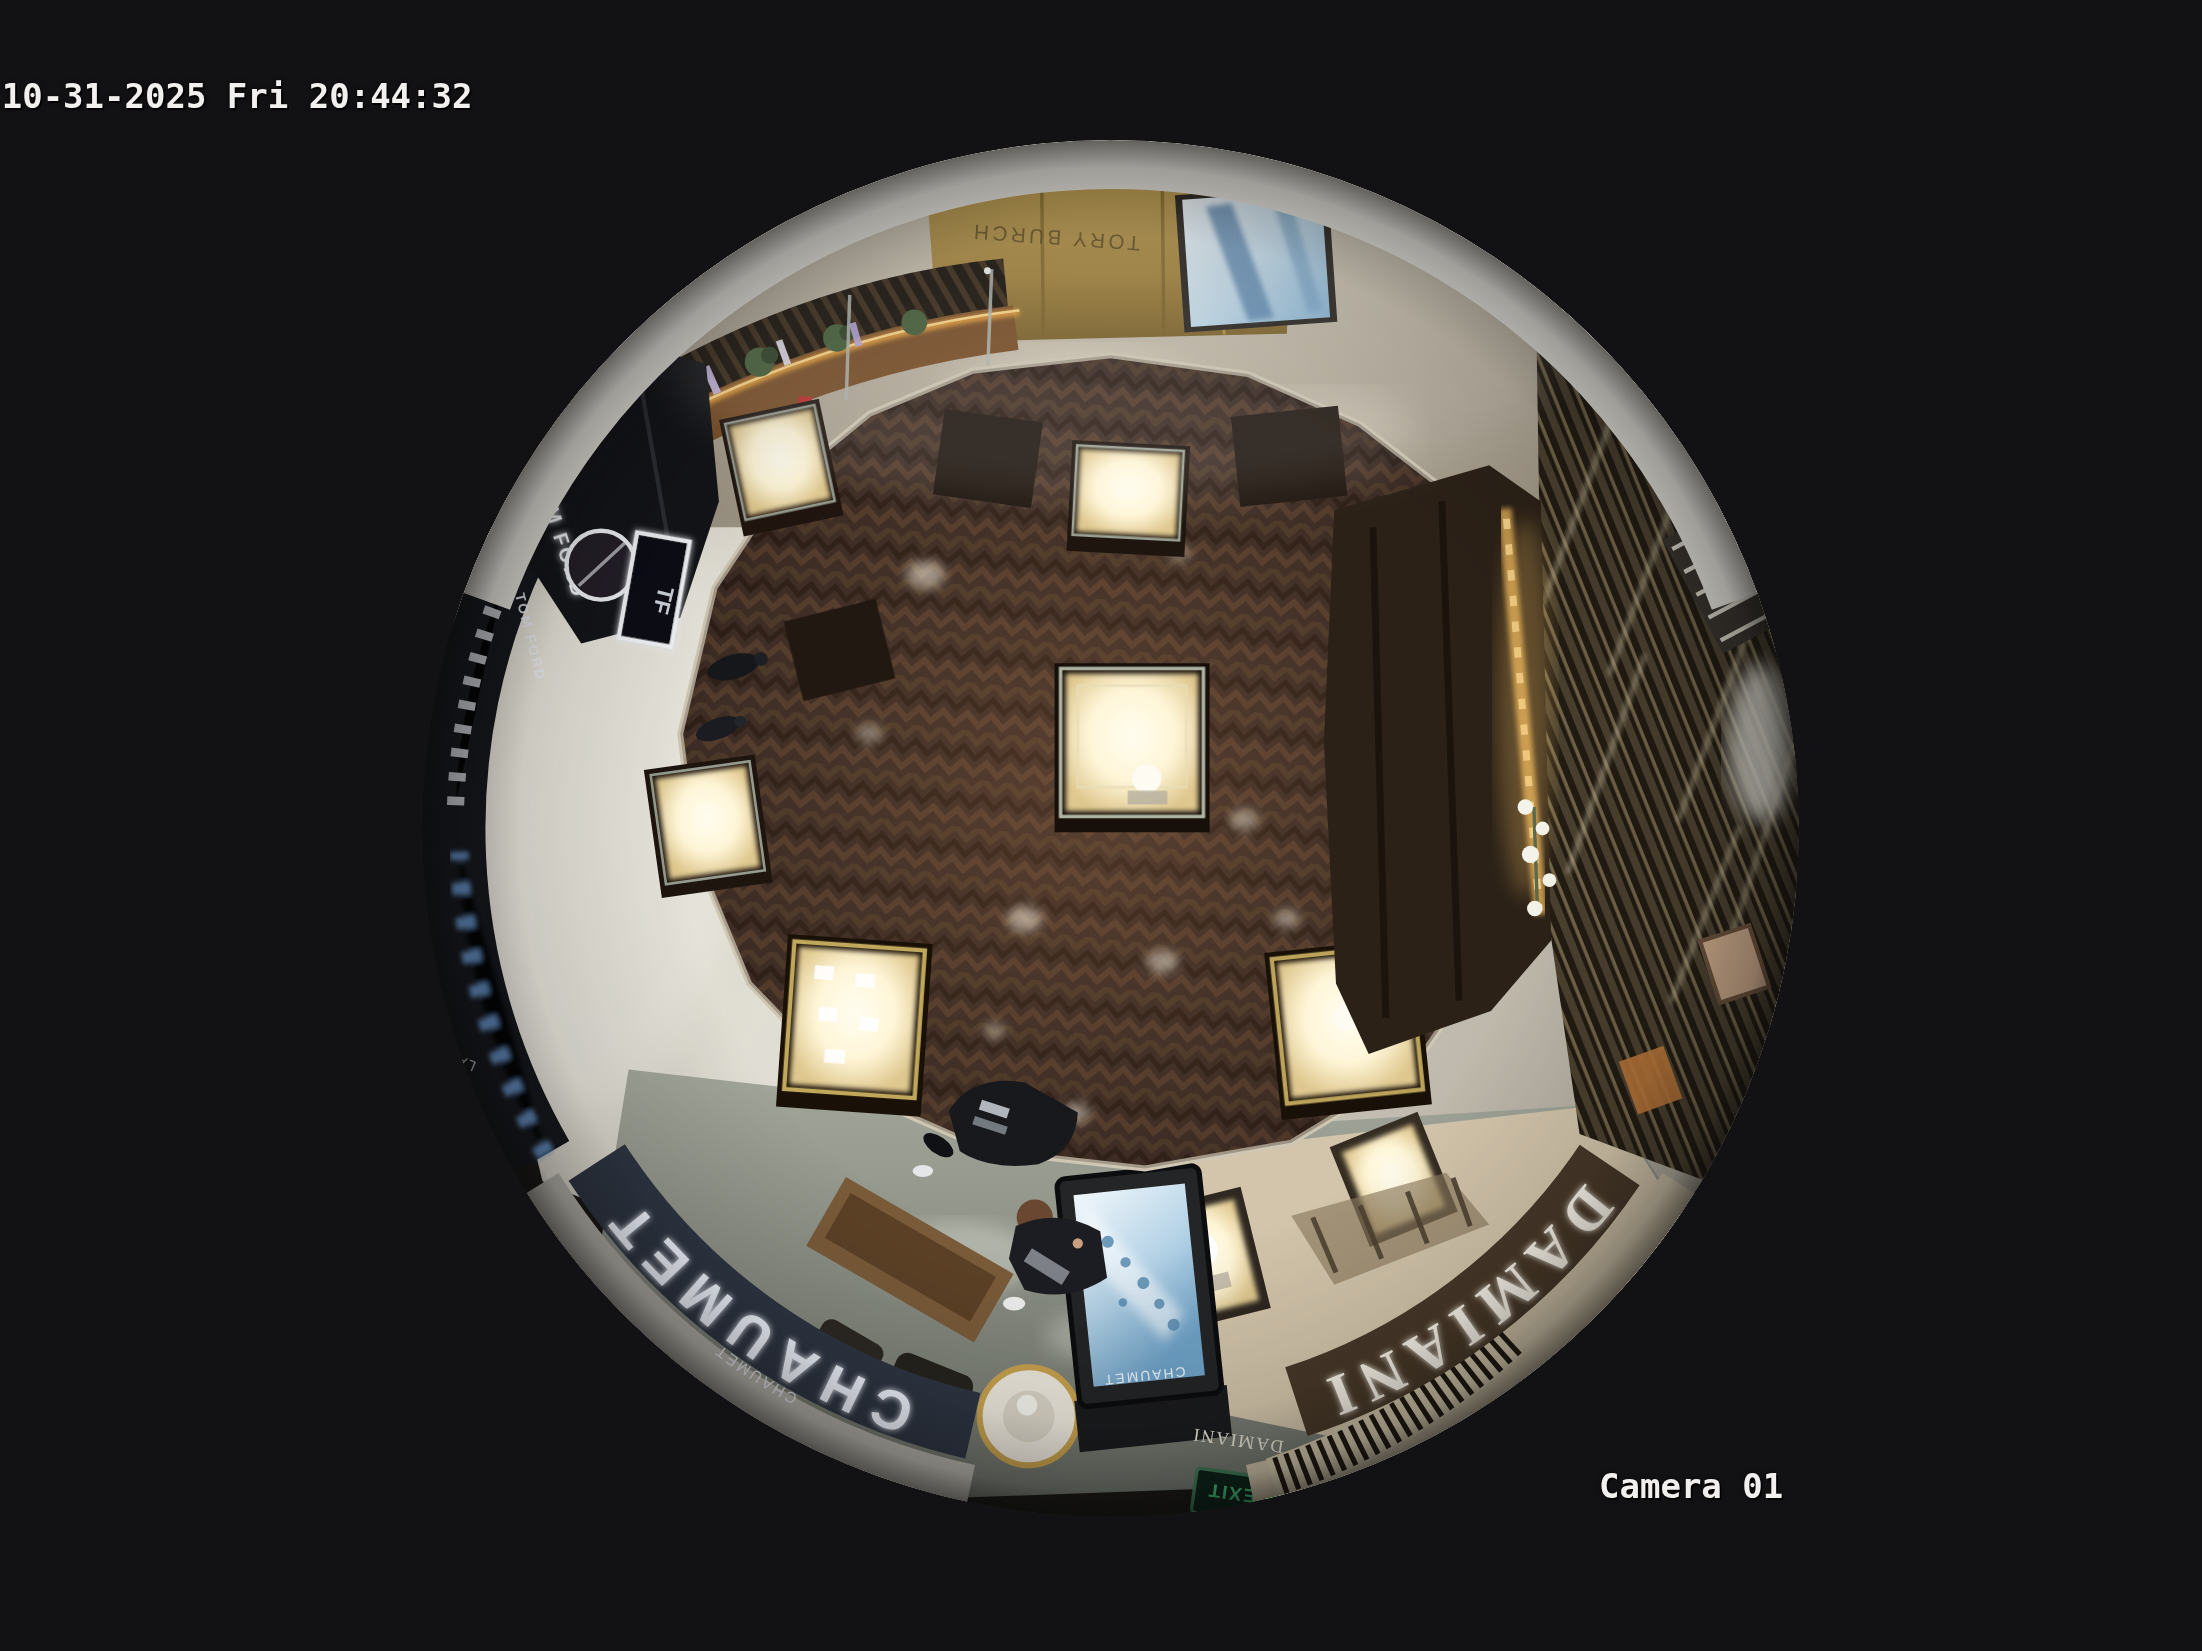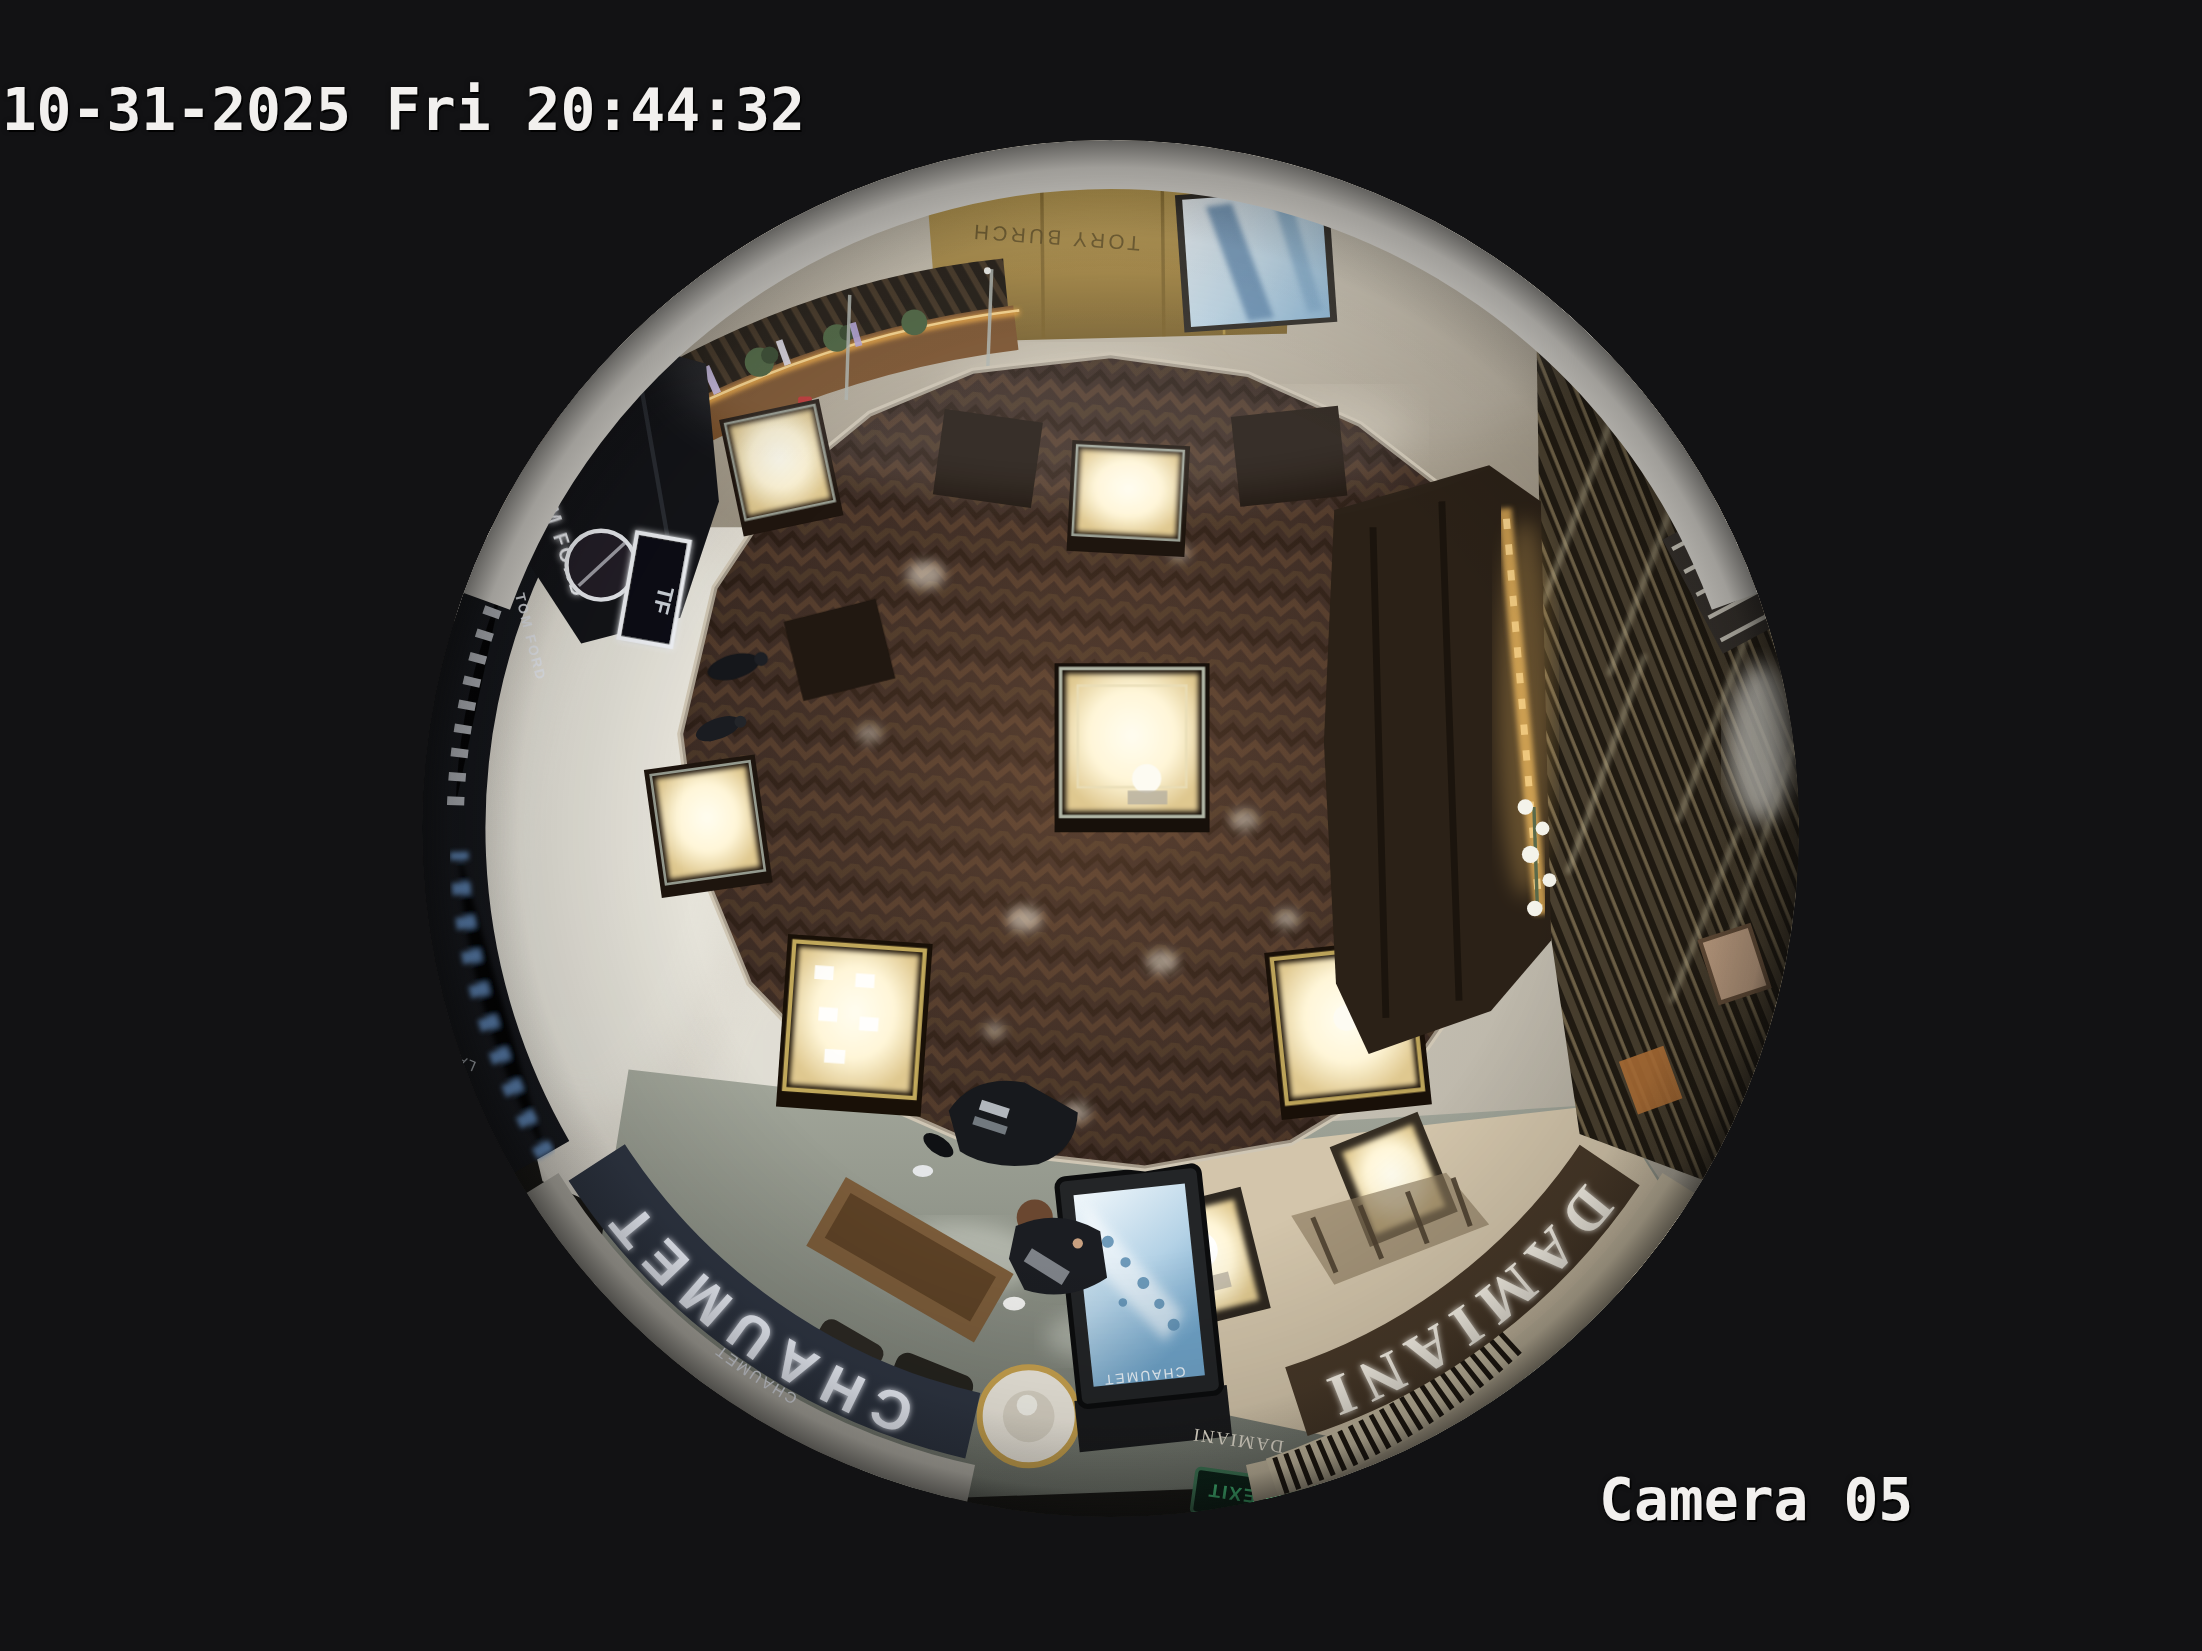--- a/index.html
+++ b/index.html
@@ -7,38 +7,38 @@
   }
   html,body{margin:0;padding:0;}
   body{
     width:2203px;height:1652px;position:relative;overflow:hidden;
     background:var(--background);
     font-family:"Liberation Sans", sans-serif;
   }
   .osd{
     position:absolute;color:var(--osd-text);
     font-family:"DejaVu Sans Mono", monospace;
-    font-weight:bold;font-size:58px;letter-spacing:0;
+    font-weight:bold;font-size:34px;letter-spacing:0;
     text-shadow:1.7px 1.7px 0 rgba(0,0,0,.85), 0 0 5.2px rgba(0,0,0,.6);
     white-space:pre;z-index:5;
   }
   #timestamp{left:1.7px;top:76px;}
   #camera-label{left:1599px;top:1466px;}
   #fisheye{
     position:absolute;left:422px;top:140px;width:1377px;height:1377px;
     border-radius:50%;overflow:hidden;background:#1a1916;
   }
   #fisheye svg{display:block;}
   text{user-select:none;}
 </style>
 </head>
 <body>
 
 <div class="osd" id="timestamp">10-31-2025 Fri 20:44:32</div>
-<div class="osd" id="camera-label">Camera 05</div>
+<div class="osd" id="camera-label">Camera 01</div>
 
 <div id="fisheye">
 <svg width="1377" height="1377" viewBox="0 0 1600 1600" xmlns="http://www.w3.org/2000/svg">
   <defs>
     <clipPath id="circ">
           <circle cx="800" cy="800" r="800"></circle>
         </clipPath>
 
     <radialGradient id="gMarbleTop" cx="52%" cy="18%" r="80%">
       <stop offset="0%" stop-color="#d8d1c0"></stop>

